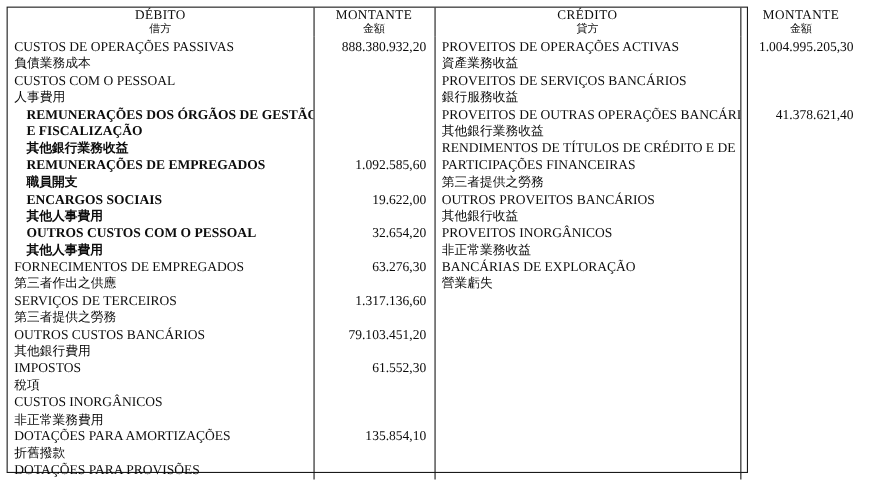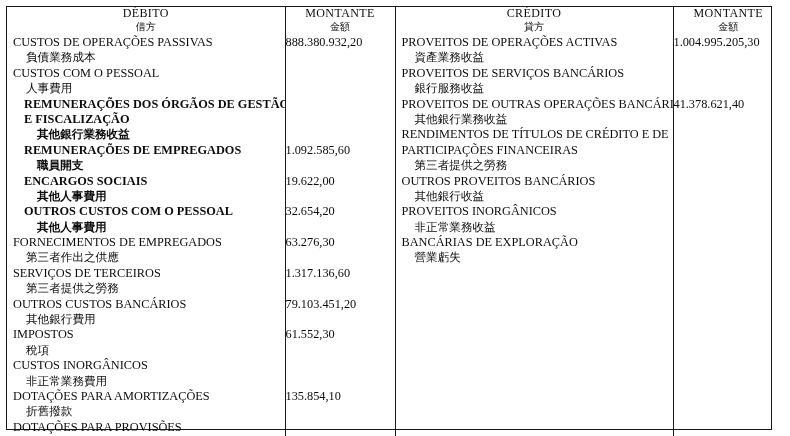--- a/index.html
+++ b/index.html
@@ -9,21 +9,21 @@
   }
   body {
     width: 790px;
     height: 436px;
     font-family: "Liberation Serif", serif;
     color: #0c0c0c;
     overflow: hidden;
   }
   .sheet {
     position: relative;
-    width: 766px;
+    width: 674px;
     height: 424px;
     margin: 6px 0 0 6px;
     border: 1px solid #1a1a1a;
     box-sizing: border-box;
   }
   table.ledger {
     width: 100%;
     height: 100%;
     border-collapse: collapse;
     table-layout: fixed;
@@ -65,26 +65,25 @@
   .lines li {
     height: 15.4px;
     line-height: 15.4px;
     font-size: 12.3px;
     white-space: nowrap;
     overflow: hidden;
   }
   .lines li.cn {
     font-family: "DejaVu Sans", sans-serif;
     font-size: 11.6px;
-    margin-left: 13px;
   }
   .pad-l { padding-left: 6px; }
   .indent { padding-left: 17px; font-weight: bold; }
   .amt {
-    text-align: left;
+    text-align: right;
     padding-right: 7px;
   }
 </style>
 </head>
 <body>
 
 <div class="sheet">
   <table class="ledger">
     <colgroup>
       <col class="col-debit-label">

